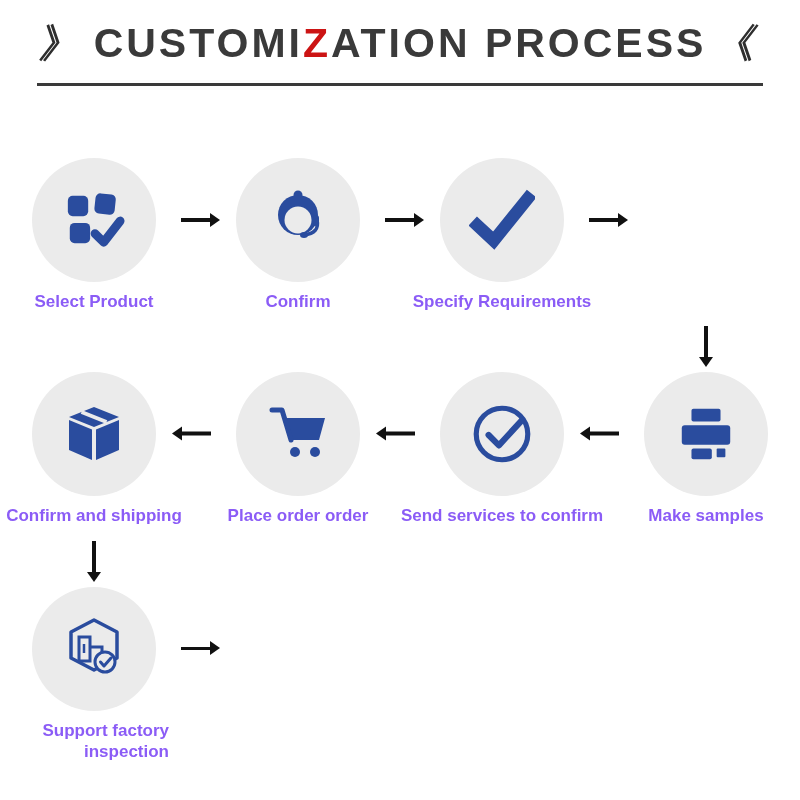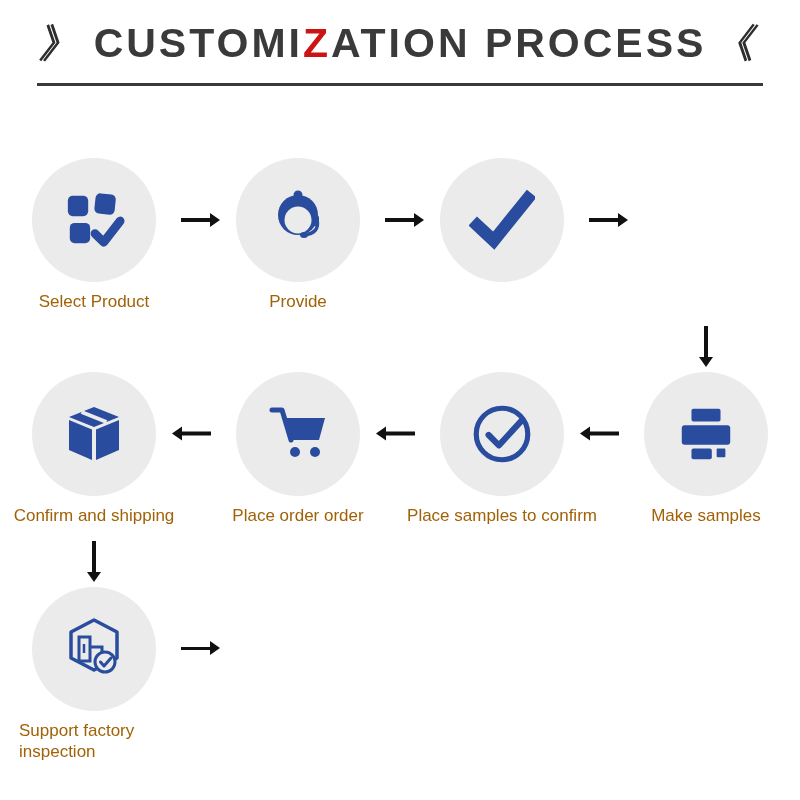--- a/index.html
+++ b/index.html
@@ -18,22 +18,22 @@
 
   
   .flow { width: 780px; margin: 72px auto 0 auto; }
   .row { display: grid; grid-template-columns: 168px 36px 168px 36px 168px 36px 168px;
          align-items: start; }
   .row3 { grid-template-columns: 168px 36px 168px; }
 
   .step { display: flex; flex-direction: column; align-items: center; gap: 9px; }
   .circle { width: 124px; height: 124px; border-radius: 50%; background: #ebebeb;
             display: flex; align-items: center; justify-content: center; color: #2a4c9e; }
-  .label { font-size: 17px; color: #a16207; white-space: nowrap; text-align: left;
-           line-height: 1.25; }
+  .label { font-size: 17px; color: #8b5cf6; white-space: nowrap; text-align: right;
+           line-height: 1.25; font-weight: bold; }
   .label.wrap { white-space: normal; max-width: 150px; }
 
   
   .arrow-cell { margin-top: 60px; display: flex; justify-content: center; }
   .h-arrow { position: relative; width: 30px; height: 3.5px; background: #111; }
   .h-arrow::after { content: ""; position: absolute; right: -9px; top: -5.2px;
                     border-left: 10px solid #111; border-top: 7px solid transparent;
                     border-bottom: 7px solid transparent; }
   .h-arrow.left { transform: rotate(180deg); }
 
@@ -80,33 +80,34 @@
         <div class="circle">
           <svg viewBox="0 0 64 64" width="64" height="64">
             <circle cx="32" cy="7" r="4.5" fill="currentColor"></circle>
             <circle cx="32" cy="27" r="20" fill="currentColor"></circle>
             <circle cx="32" cy="32" r="13.5" fill="#ebebeb"></circle>
             <rect x="47" y="27" width="6" height="11" rx="3" fill="currentColor"></rect>
             <path d="M51 32 q3 13 -13 15" fill="none" stroke="currentColor" stroke-width="3.5" stroke-linecap="round"></path>
             <ellipse cx="38" cy="47" rx="4" ry="3" fill="currentColor"></ellipse>
           </svg>
         </div>
-        <div class="label">Provide</div>
+        <div class="label">Confirm</div>
       </div>
 
       <div class="arrow-cell">
           <div class="h-arrow"></div>
         </div>
 
       <div class="step">
         <div class="circle">
           <svg viewBox="0 0 64 64" width="66" height="66">
             <path d="M8 37 L24 52 L57 11" fill="none" stroke="currentColor" stroke-width="12" stroke-linecap="square" stroke-linejoin="miter"></path>
           </svg>
         </div>
+        <div class="label">Specify Requirements</div>
       </div>
 
       <div class="arrow-cell">
           <div class="h-arrow"></div>
         </div>
 
     </div>
 
     <div class="down-row">
       <div class="v-arrow col7"></div>
@@ -146,21 +147,21 @@
           <div class="h-arrow left"></div>
         </div>
 
       <div class="step">
         <div class="circle">
           <svg viewBox="0 0 64 64" width="66" height="66">
             <circle cx="32" cy="32" r="25" fill="none" stroke="currentColor" stroke-width="5"></circle>
             <path d="M19 33 l10 10 L51 19" fill="none" stroke="currentColor" stroke-width="6" stroke-linecap="round" stroke-linejoin="round"></path>
           </svg>
         </div>
-        <div class="label">Place samples to confirm</div>
+        <div class="label">Send services to confirm</div>
       </div>
 
       <div class="arrow-cell">
           <div class="h-arrow left"></div>
         </div>
 
       <div class="step">
         <div class="circle">
           <svg viewBox="0 0 64 64" width="62" height="62">
             <rect x="17" y="6" width="30" height="13" rx="2" fill="currentColor"></rect>

